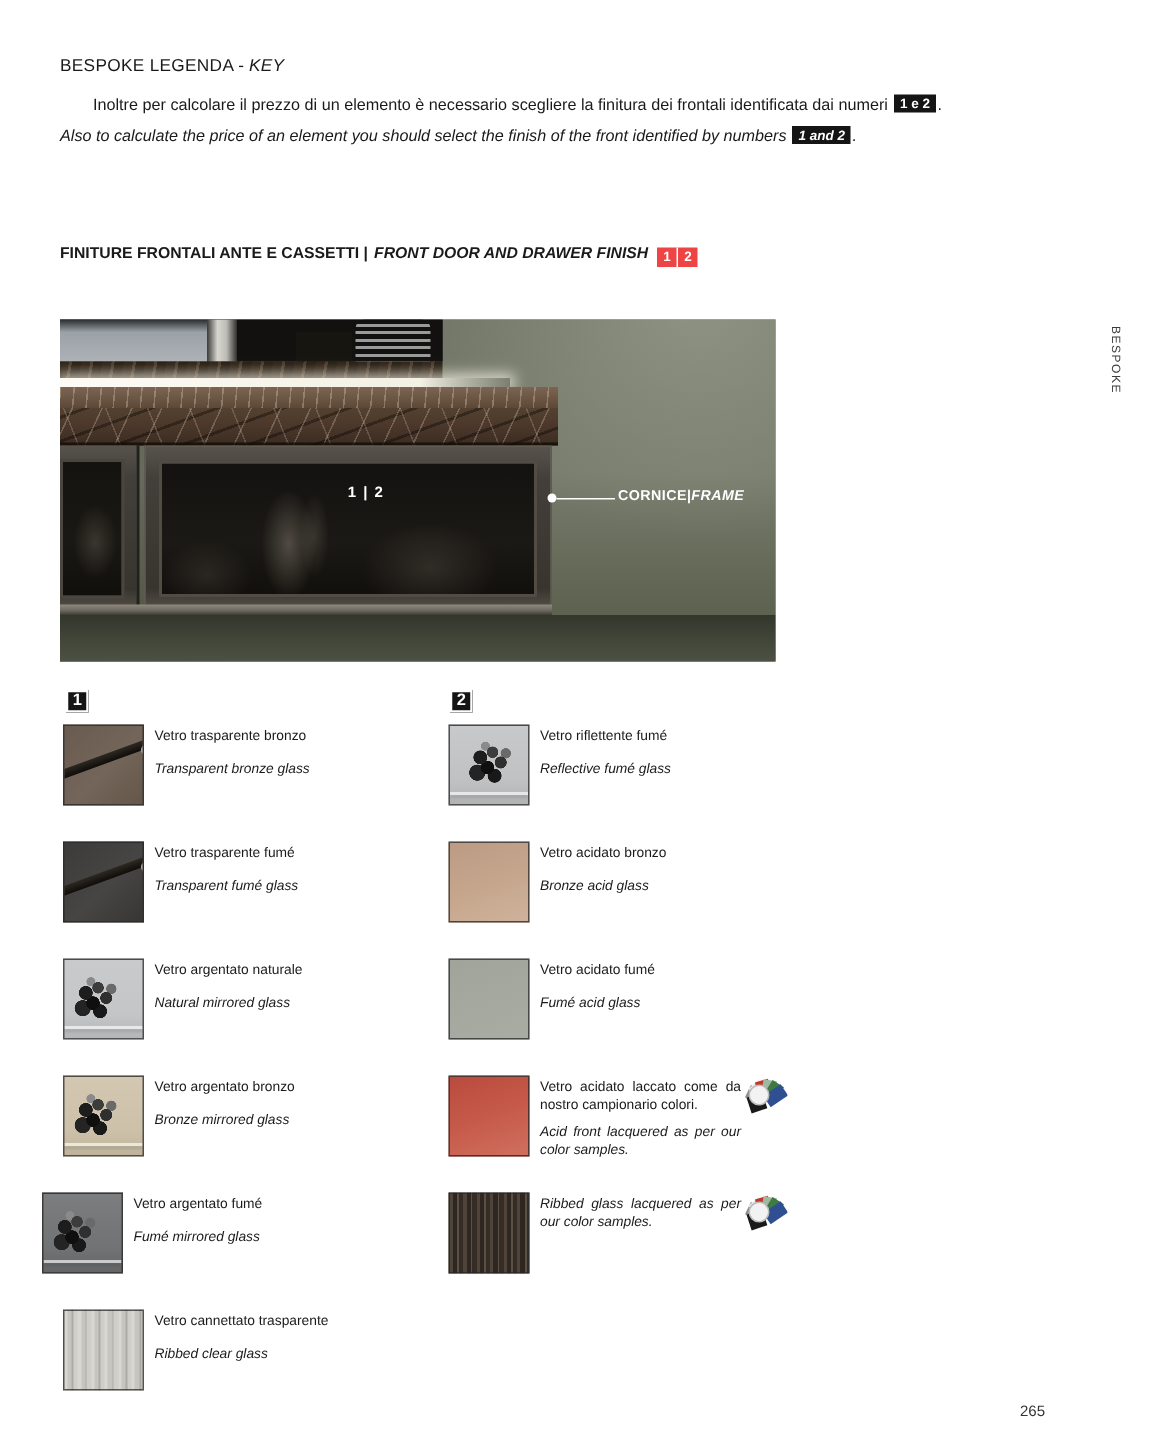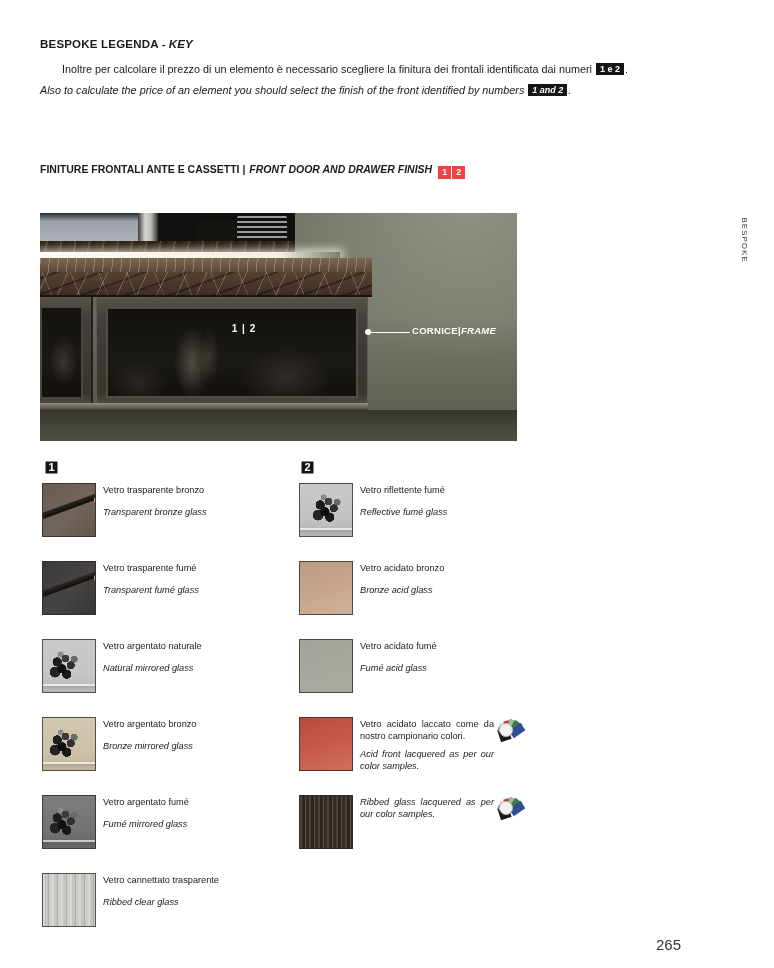--- a/index.html
+++ b/index.html
@@ -2,21 +2,21 @@
 <html><head>
 <meta charset="utf-8">
 <style>
   html,body{margin:0;padding:0;background:#e8e8e8;}
   .page{
     position:relative;width:774px;height:968px;background:#ffffff;
     font-family:"Liberation Sans", sans-serif;color:#1a1a1a;overflow:hidden;
     margin:0 auto;
   }
   
-  .doc-title{position:absolute;left:40px;top:38px;font-size:11.5px;font-weight:bold;letter-spacing:.2px;}
+  .doc-title{position:absolute;left:40px;top:38px;font-size:11.5px;font-weight:normal;letter-spacing:.2px;}
   .doc-title .it{font-style:italic;margin-left:3px;}
   .para{position:absolute;left:40px;font-size:10.8px;line-height:13px;white-space:nowrap;}
   .para-it{top:63px;margin-left:22px;}
   .para-en{top:84px;font-style:italic;}
   .badge-inline{
     display:inline-block;background:#151515;color:#fff;font-weight:bold;
     font-size:9px;line-height:12px;padding:0 4px;margin:0 1px;vertical-align:1px;
   }
   .section-head{position:absolute;left:40px;top:163px;font-size:10.5px;font-weight:bold;white-space:nowrap;}
   .section-head .en{font-style:italic;margin-left:4px;margin-right:6px;}
@@ -80,21 +80,21 @@
     background:linear-gradient(180deg,#33362b 0%,#43473a 55%,#4d5143 100%);}
   .hero-12{position:absolute;left:176px;top:110px;width:56px;text-align:center;
     color:#fff;font-weight:bold;font-size:10px;letter-spacing:1px;}
   .callout-dot{position:absolute;left:325px;top:116px;width:6px;height:6px;border-radius:50%;background:#fff;}
   .callout-line{position:absolute;left:331px;top:118.5px;width:39px;height:1.5px;background:#fff;}
   .callout-text{position:absolute;left:372px;top:112px;color:#fff;font-weight:bold;font-size:9.5px;letter-spacing:.3px;white-space:nowrap;}
   .callout-text .en{font-style:italic;}
   
   .side-label{position:absolute;left:744px;top:240px;transform:translate(-50%,-50%) rotate(90deg);
     font-size:8px;letter-spacing:1px;color:#3c3c3c;white-space:nowrap;}
-  .page-num{position:absolute;left:656px;top:936px;font-size:15px;color:#333;}
+  .page-num{position:absolute;left:680px;top:936px;font-size:10px;color:#333;}
   
   .col-badge{position:absolute;width:15px;height:15px;background:#151515;color:#fff;
     font-weight:bold;font-size:11px;line-height:15px;text-align:center;box-shadow:inset 0 0 0 1.5px #fff, inset 0 0 0 2.5px #151515;}
   .legend-row{position:absolute;width:256px;height:56px;}
   .sw{position:absolute;left:0;top:0;width:54px;height:54px;box-sizing:border-box;border:1px solid rgba(40,40,40,.75);overflow:hidden;}
   .sw-bronze-trans{background:linear-gradient(135deg,#695b4f 0%,#73655a 55%,#665accent 100%);background:linear-gradient(135deg,#695b4f 0%,#73655a 55%,#645648 100%);}
   .sw-fume-trans{background:linear-gradient(135deg,#3c3b3a 0%,#464544 55%,#373635 100%);}
   .sw-nat-mirror{background:linear-gradient(180deg,#c9cacb 0%,#c3c5c6 70%,#b4b6b7 100%);}
   .sw-bronze-mirror{background:linear-gradient(180deg,#d3c7b1 0%,#ccc0a9 70%,#bfb39b 100%);}
   .sw-fume-mirror{background:linear-gradient(180deg,#7b7d7f 0%,#707274 70%,#636567 100%);}
@@ -222,21 +222,21 @@
     <div class="sw sw-bronze-mirror">
       <div class="flowers"></div>
       <div class="shelf-line"></div>
     </div>
     <div class="row-text">
       <p class="it-label">Vetro argentato bronzo</p>
       <p class="en-label">Bronze mirrored glass</p>
     </div>
   </div>
 
-  <div class="legend-row" style="left:42px;top:795px;">
+  <div class="legend-row" style="left:28px;top:795px;">
     <div class="sw sw-fume-mirror">
       <div class="flowers"></div>
       <div class="shelf-line"></div>
     </div>
     <div class="row-text">
       <p class="it-label">Vetro argentato fumé</p>
       <p class="en-label">Fumé mirrored glass</p>
     </div>
   </div>
 

